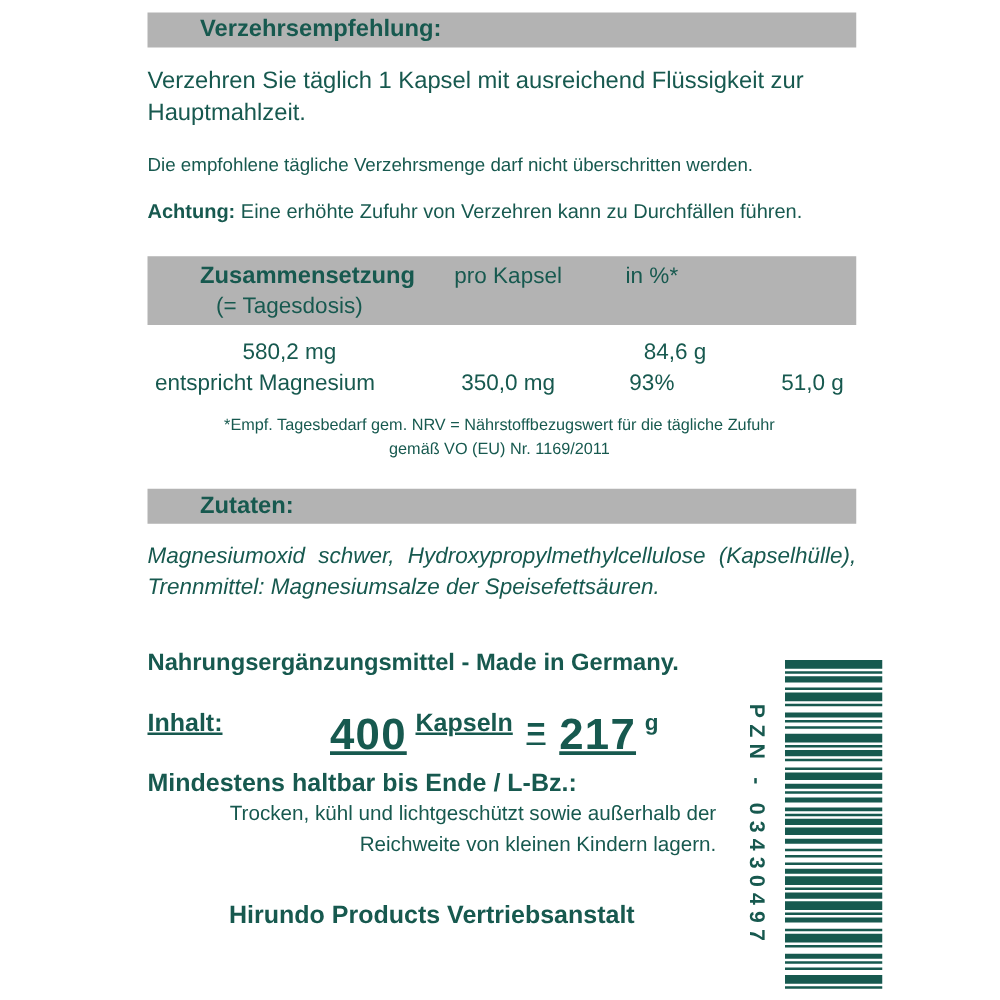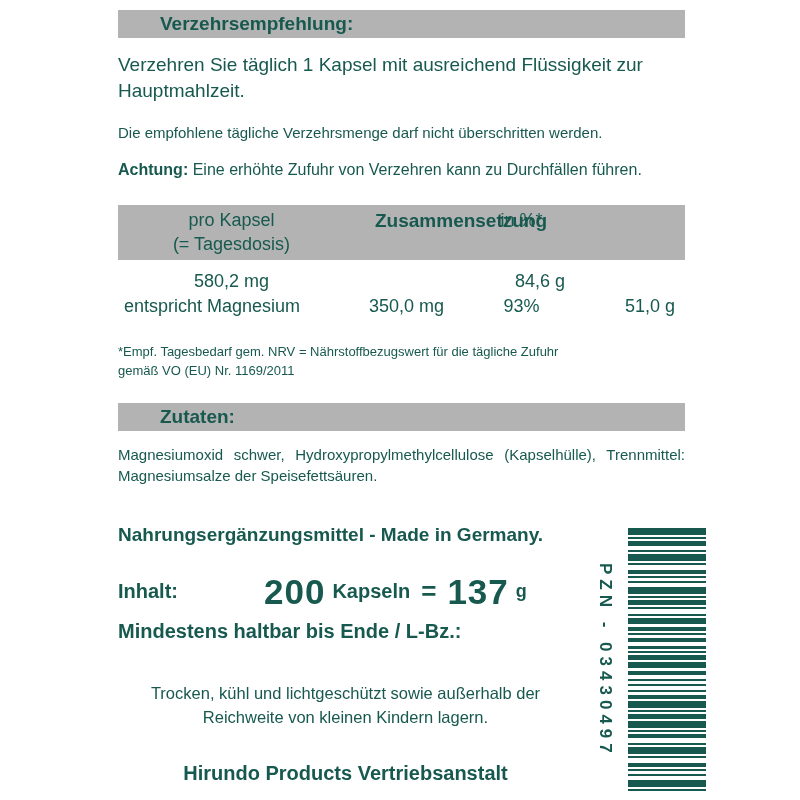--- a/index.html
+++ b/index.html
@@ -31,56 +31,57 @@
     grid-template-columns: 215px 135px 95px 110px;
     font-size: 18px;
     line-height: 1.25;
   }
   .comp-row { padding: 0 6px; margin-top: 3px; }
   .comp-row.first { margin-top: 10px; }
   .cell.center { text-align: center; }
   .cell.right { text-align: right; padding-right: 4px; }
 
   .footnote {
-    margin-top: 24px;
+    margin-top: 12px;
     font-size: 13px;
     line-height: 1.5;
-    text-align: left;
+    text-align: center;
     padding-right: 4px;
   }
 
   .zutaten-bar { margin-top: 22px; }
   .ingredients-para {
     margin-top: 13px;
-    font-size: 15px;
+    font-size: 18px;
     line-height: 1.4;
     text-align: justify;
+    font-style: italic;
   }
 
   .category { margin-top: 38px; font-size: 19px; font-weight: bold; }
 
   .content-row {
     margin-top: 26px;
     display: flex;
-    align-items: center;
+    align-items: flex-start;
+    text-decoration: underline;
   }
   .label-bold { font-size: 20px; font-weight: bold; }
   .big-num { font-size: 35px; font-weight: bold; letter-spacing: 1px; }
   .qty { margin-left: 86px; }
   .mid-bold { font-size: 20px; font-weight: bold; margin-left: 7px; }
   .eq-bold { font-size: 26px; font-weight: bold; margin-left: 11px; }
   .weight { margin-left: 11px; }
   .small-bold { font-size: 18px; font-weight: bold; margin-left: 7px; }
 
   .best-before { margin-top: 8px; font-size: 20px; font-weight: bold; }
 
   .storage {
-    margin-top: 38px;
     width: 455px;
-    text-align: center;
+    text-align: right;
     font-size: 16.5px;
     line-height: 1.5;
   }
 
   .footer { margin-top: 32px; width: 455px; text-align: center; }
   .company { font-size: 20px; font-weight: bold; }
 
   .barcode {
     position: absolute;
     left: 592px; top: 528px;
@@ -117,22 +118,22 @@
     </div>
 
     <p class="lead">Verzehren Sie täglich 1 Kapsel mit ausreichend Flüssigkeit zur Hauptmahlzeit.</p>
 
     <p class="note">Die empfohlene tägliche Verzehrsmenge darf nicht überschritten werden.</p>
 
     <p class="warning"><span class="bold">Achtung:</span> <span>Eine erhöhte Zufuhr von Verzehren kann zu Durchfällen führen.</span></p>
 
     <div class="bar comp-bar">
       <div class="comp-grid">
+        <div class="cell bar-title">Zusammensetzung</div>
         <div class="cell center">pro Kapsel</div>
-        <div class="cell bar-title">Zusammensetzung</div>
         <div class="cell center">in %*</div>
         <div class="cell"></div>
         <div class="cell center">(= Tagesdosis)</div>
         <div class="cell"></div>
         <div class="cell"></div>
       </div>
     </div>
 
     <div class="comp-grid comp-row first">
       <div class="cell center">580,2 mg</div>
@@ -155,24 +156,24 @@
     <div class="bar zutaten-bar">
       <span class="bar-title">Zutaten:</span>
     </div>
 
     <p class="ingredients-para">Magnesiumoxid schwer, Hydroxypropylmethylcellulose (Kapselhülle), Trennmittel: Magnesiumsalze der Speisefettsäuren.</p>
 
     <p class="category">Nahrungsergänzungsmittel - Made in Germany.</p>
 
     <div class="content-row">
       <span class="label-bold">Inhalt:</span>
-      <span class="big-num qty">200</span>
+      <span class="big-num qty">400</span>
       <span class="mid-bold">Kapseln</span>
       <span class="eq-bold">=</span>
-      <span class="big-num weight">137</span>
+      <span class="big-num weight">217</span>
       <span class="small-bold">g</span>
     </div>
 
     <p class="best-before">Mindestens haltbar bis Ende / L-Bz.:</p>
 
     <div class="storage">Trocken, kühl und lichtgeschützt sowie außerhalb der Reichweite von kleinen Kindern lagern.</div>
 
     <div class="footer">
       <div class="company">Hirundo Products Vertriebsanstalt</div>
 

